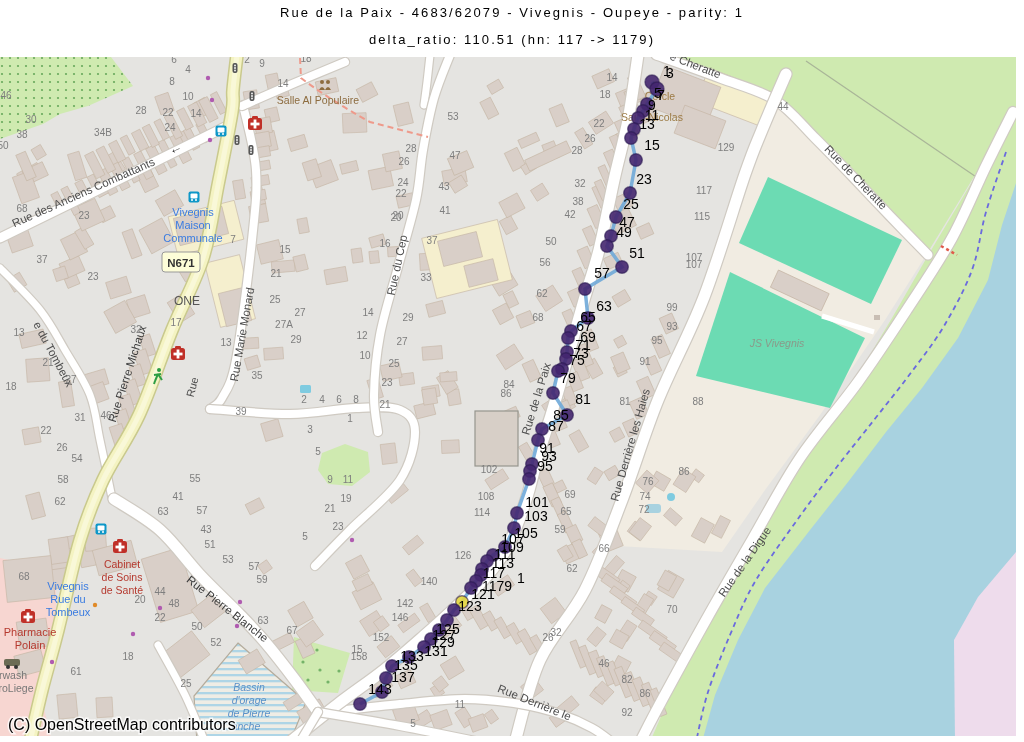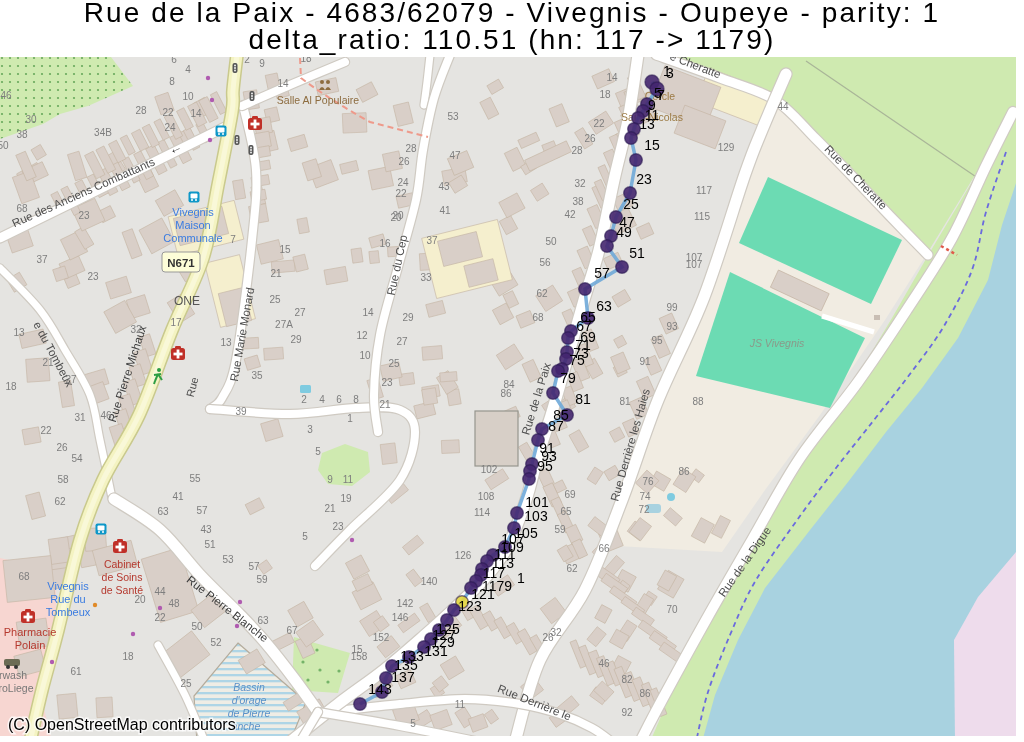--- a/index.html
+++ b/index.html
@@ -1,16 +1,16 @@
 <!DOCTYPE html>
 <html><head><meta charset="utf-8"><style>
 html,body{margin:0;padding:0;width:1024px;height:742px;background:#fff;overflow:hidden}
 body{font-family:"Liberation Sans",sans-serif}
 svg text{font-family:"Liberation Sans",sans-serif}
-#title{position:absolute;left:0;top:0px;width:1024px;text-align:center;font-size:28px;color:#000;line-height:26.5px;letter-spacing:2.1px}
+#title{position:absolute;left:0;top:0px;width:1024px;text-align:center;font-size:13px;color:#000;line-height:26.5px;letter-spacing:2.1px}
 </style></head>
 <body>
 <div id="title">Rue de la Paix - 4683/62079 - Vivegnis - Oupeye - parity: 1<br>delta_ratio: 110.51 (hn: 117 -&gt; 1179)</div>
 <svg width="1016" height="679" viewBox="0 57 1016 679" style="position:absolute;left:0;top:57px">
 <defs>
 <pattern id="orch" width="8" height="8" patternUnits="userSpaceOnUse">
         <rect width="8" height="8" fill="#cfeab0"></rect>
         <circle cx="2" cy="2" r="1.1" fill="#68a95c"></circle>
       </pattern>
 <pattern id="bassin" width="6" height="6" patternUnits="userSpaceOnUse">

